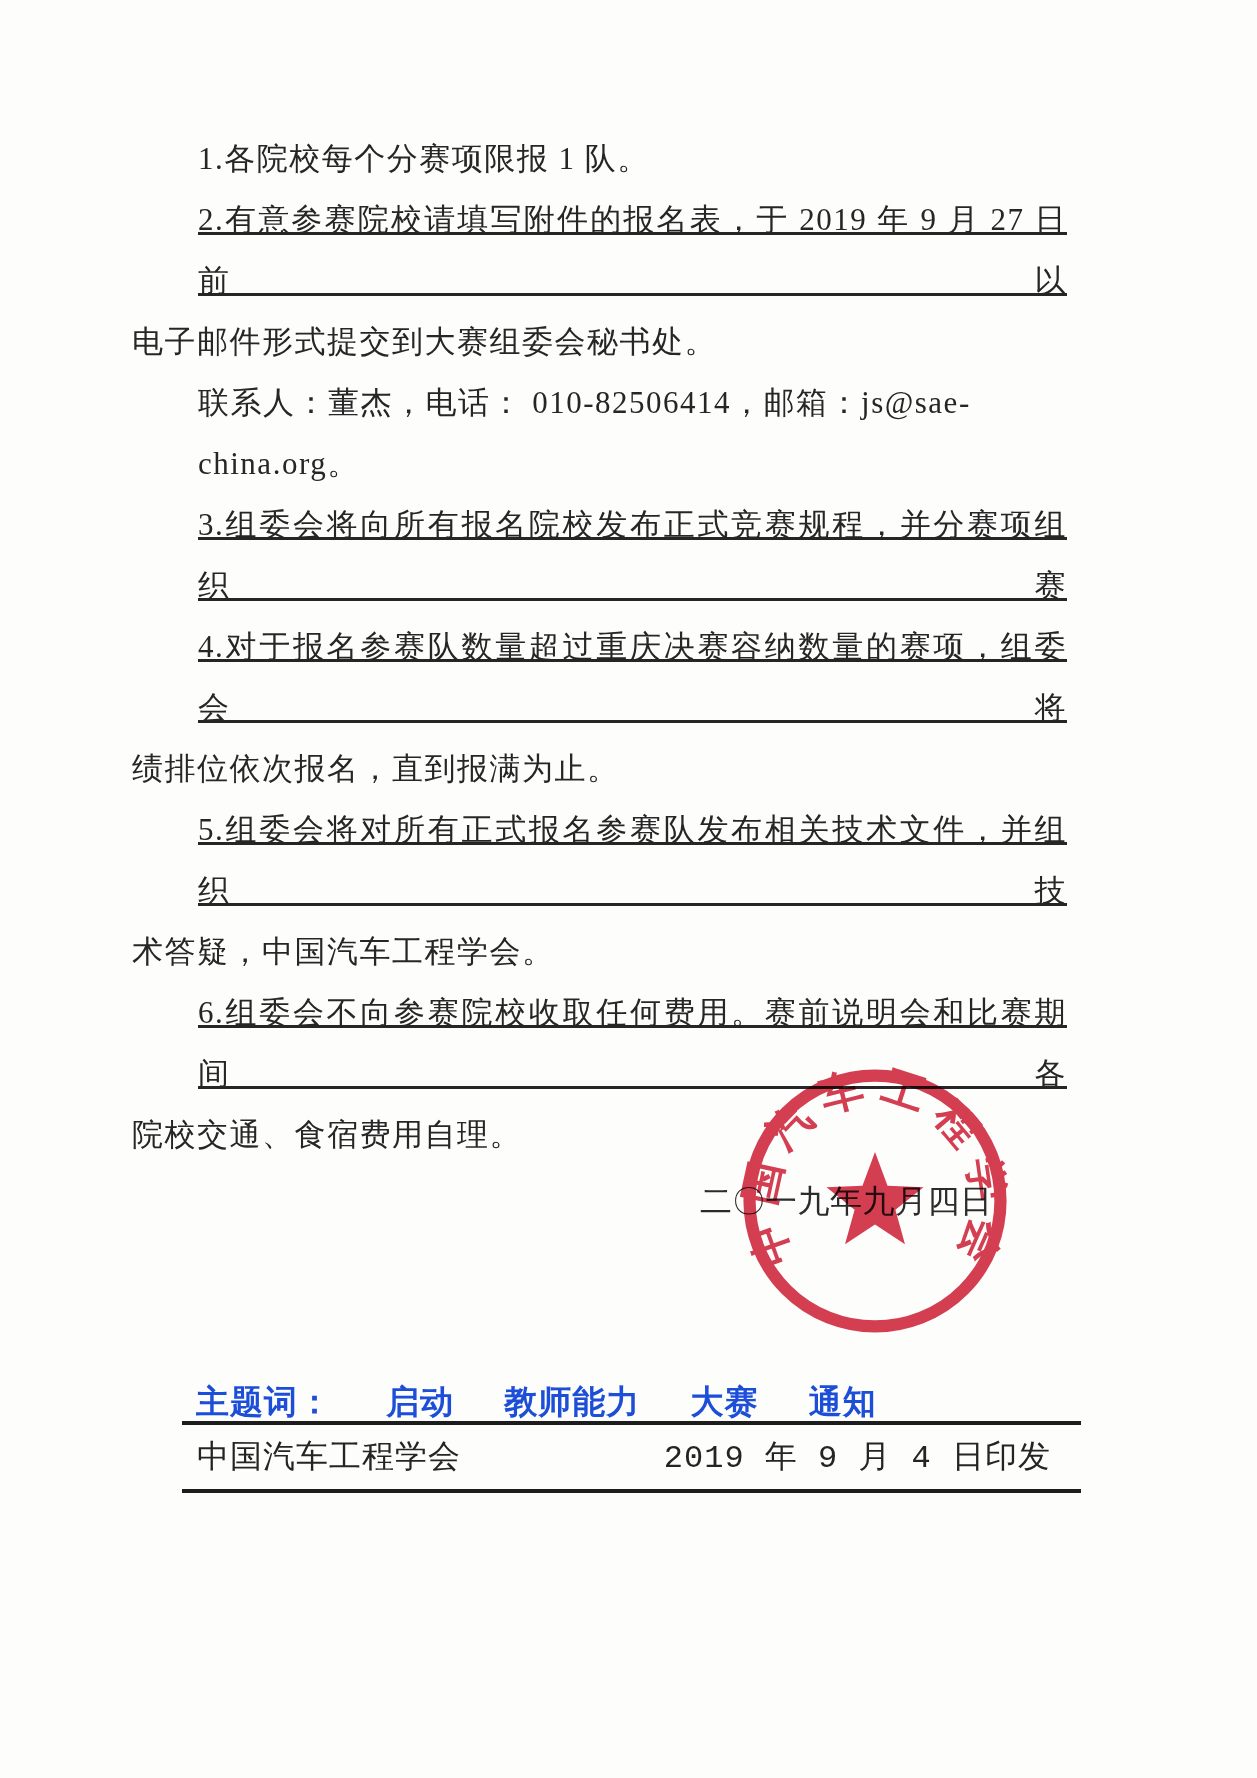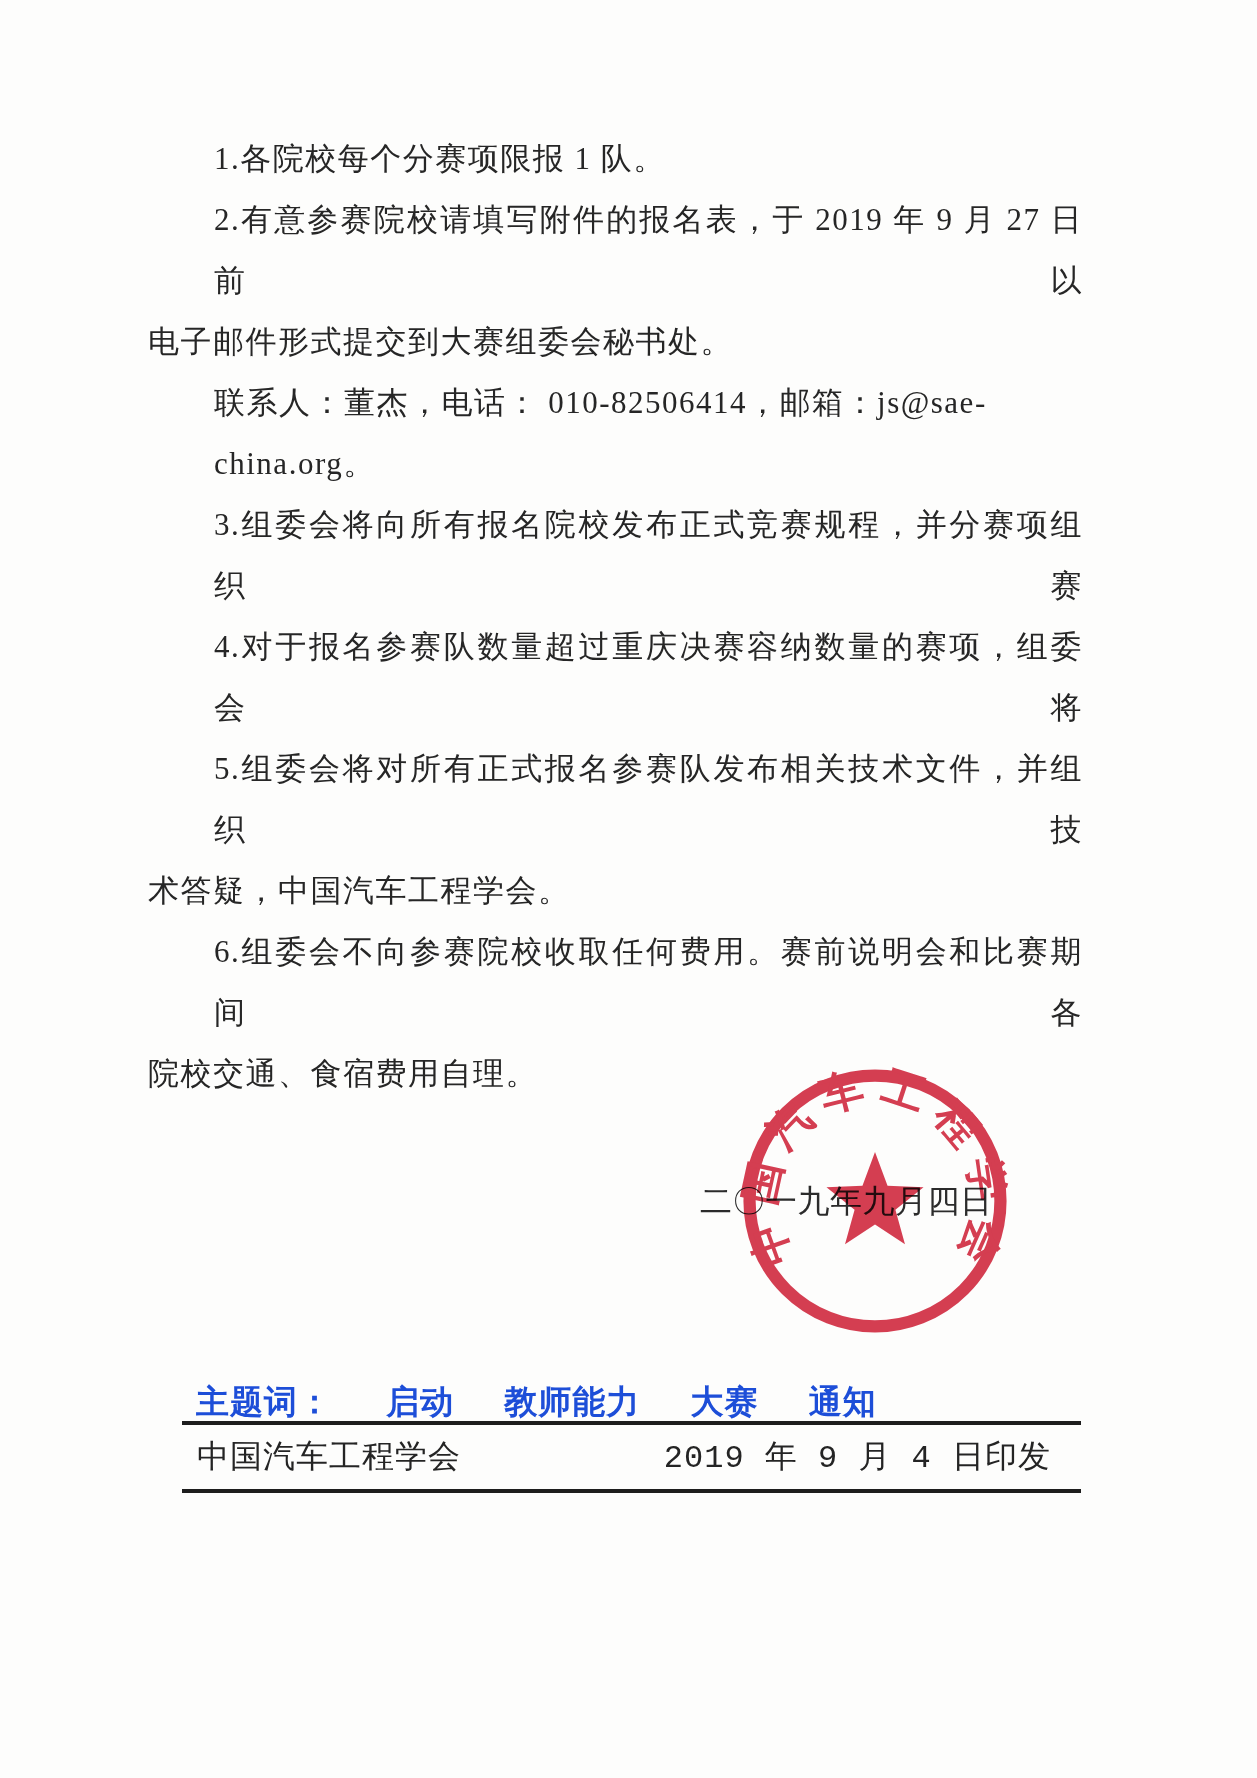--- a/index.html
+++ b/index.html
@@ -8,31 +8,31 @@
     width:1257px; height:1778px;
     margin:0 auto;
     background:#fdfdfc;
     font-family:"Liberation Serif","DejaVu Serif",serif;
     color:#262626;
     overflow:hidden;
   }
   
   .body-text {
     position:absolute;
-    left:148px; top:128px;
+    left:132px; top:128px;
     width:935px;
   }
   .line {
     font-size:31px;
     line-height:61px;
     letter-spacing:1.5px;
     white-space:normal;
   }
   .line.indent { padding-left:66px; }
-  .line.fill   { text-align:justify; text-align-last:justify; }
+  .line.fill   { text-align:justify; text-align-last:justify;text-decoration:underline; }
   
   .attachments {
     position:absolute;
     left:214px; top:970px;
     width:880px;
   }
   .attach-line {
     font-size:31px;
     line-height:65px;
     letter-spacing:1.5px;
@@ -92,20 +92,21 @@
 
 <div class="page">
 
   <div class="body-text">
     <div class="line indent">1.各院校每个分赛项限报 1 队。</div>
     <div class="line indent fill">2.有意参赛院校请填写附件的报名表，于 2019 年 9 月 27 日前以</div>
     <div class="line">电子邮件形式提交到大赛组委会秘书处。</div>
     <div class="line indent">联系人：董杰，电话： 010-82506414，邮箱：js@sae-china.org。</div>
     <div class="line indent fill">3.组委会将向所有报名院校发布正式竞赛规程，并分赛项组织赛</div>
     <div class="line indent fill">4.对于报名参赛队数量超过重庆决赛容纳数量的赛项，组委会将</div>
+    <div class="line">绩排位依次报名，直到报满为止。</div>
     <div class="line indent fill">5.组委会将对所有正式报名参赛队发布相关技术文件，并组织技</div>
     <div class="line">术答疑，中国汽车工程学会。</div>
     <div class="line indent fill">6.组委会不向参赛院校收取任何费用。赛前说明会和比赛期间各</div>
     <div class="line">院校交通、食宿费用自理。</div>
   </div>
 
 
   <div class="issue-date">二〇一九年九月四日</div>
 
   <svg class="seal" viewBox="0 0 300 300">

